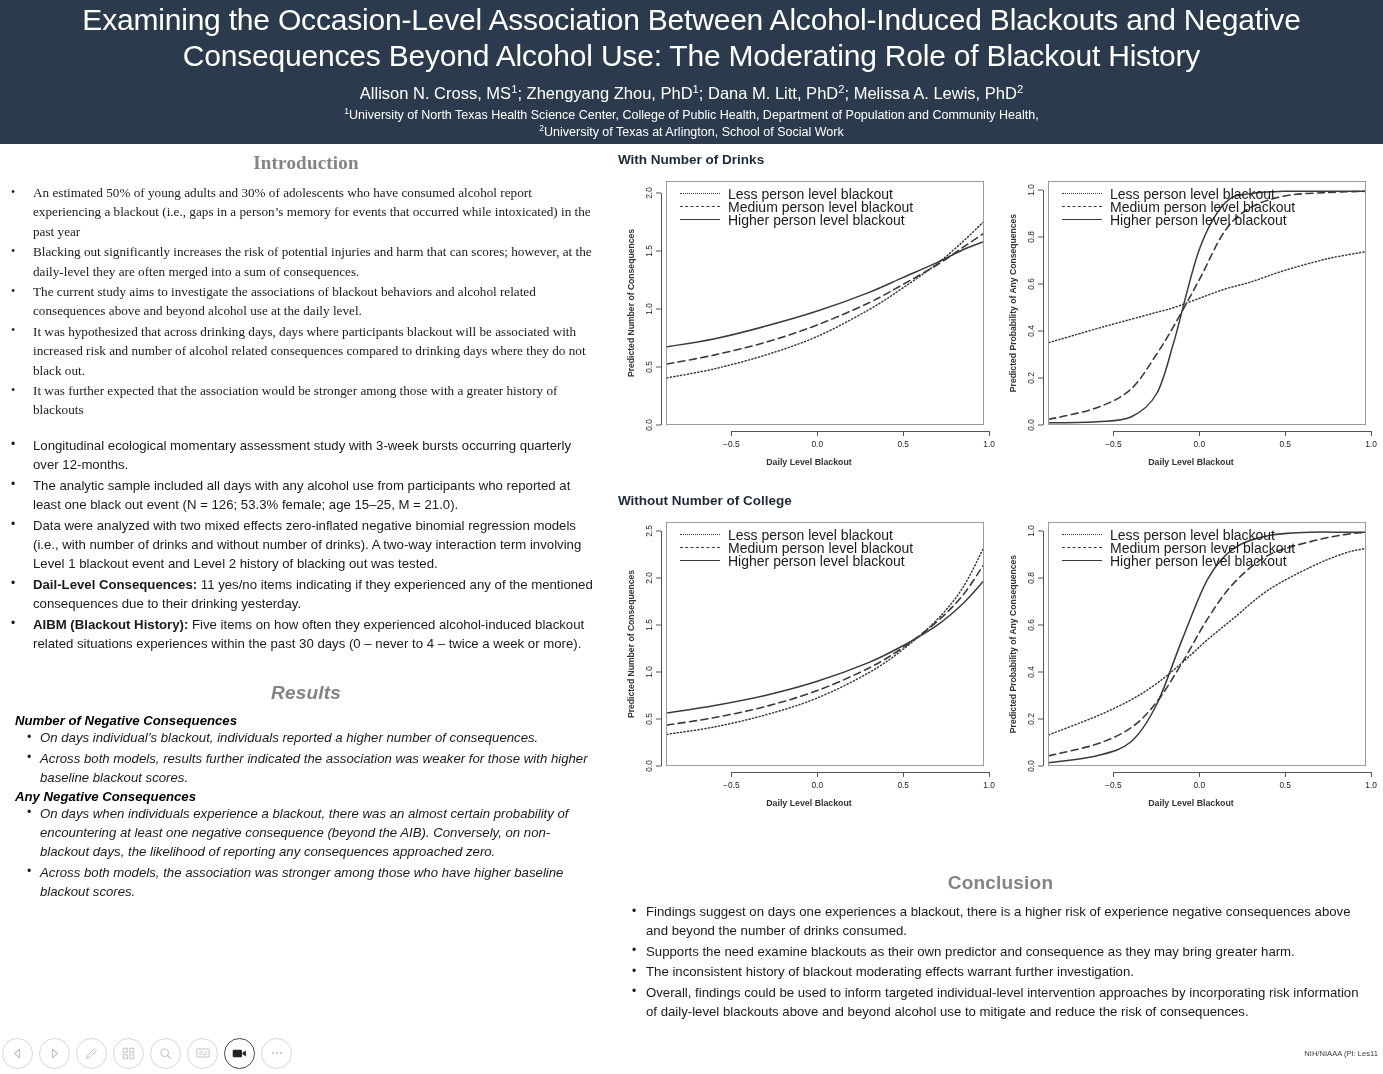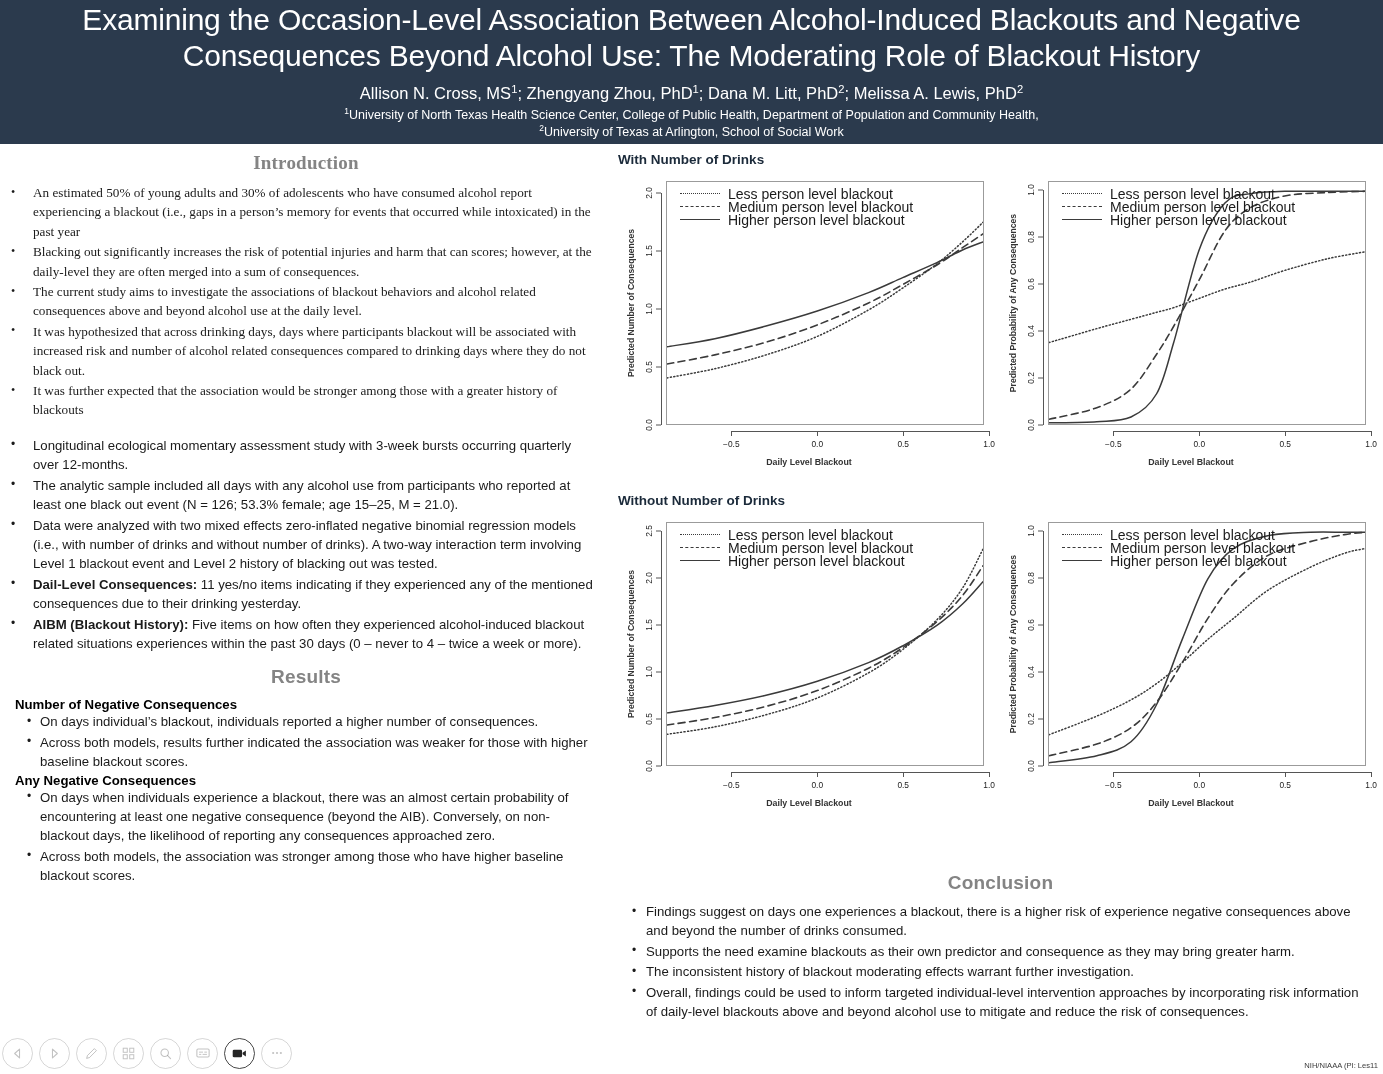--- a/index.html
+++ b/index.html
@@ -47,21 +47,21 @@
     font-size: 12px; color: #1a1a1a;
   }
   .left-col .blk { padding-left: 3px; }
   .sub-head {
     font-size: 13.2px; font-weight: 700; color: #000; margin: 1px 0 0 12px;
   }
   ul.bul.tight > li { padding-left: 37px; }
   ul.bul.tight > li::before { left: 24px; }
   .m-intro { margin-top: 0px; font-family: Liberation Serif, serif; }
   .m-methods { margin-top: 16px; }
-  .m-results { margin-top: 13px; }
+  .m-results { margin-top: 29px; font-style: italic; }
 
   
   .right-col { position: absolute; left: 618px; top: 152px; width: 765px; }
   .fig-group-title {
     text-align: left; font-size: 13.5px; font-weight: 700; color: #1b2a3a;
     margin-bottom: 2px;
   }
   .fig-row { display: flex; gap: 0px; }
   .fig { width: 382px; height: 318px; position: relative; }
 
@@ -120,21 +120,21 @@
   }
   .legend-key.dotted i { border-top-style: dotted; border-top-width: 1.6px; }
   .legend-key.dashed i { border-top-style: dashed; border-top-width: 1.6px; }
 
   
   .concl { position: absolute; left: 618px; top: 872px; width: 765px; }
   .concl .sec-head { margin-bottom: 8px; }
   .concl ul.bul > li { font-size: 13.2px; line-height: 19.4px; padding-left: 28px; }
   .concl ul.bul > li::before { left: 14px; }
   .funding {
-    position: absolute; right: 5px; bottom: 4px;
+    position: absolute; right: 5px; bottom: 16px;
     font-size: 7.6px; color: #3a3a3a;
   }
 
   
   .toolbar {
     position: absolute; left: 2px; bottom: 2px; height: 38px;
     display: flex; align-items: center; gap: 6px;
   }
   .tb-btn {
     width: 31px; height: 31px; border-radius: 50%;
@@ -339,21 +339,21 @@
               <div class="legend-row">
                 <span class="legend-key solid">
                   <i></i>
                 </span>
                 <span>Higher person level blackout</span>
               </div>
             </div>
           </div>
         </div>
     </div>
-    <div class="fig-group-title" style="margin-top:6px">Without Number of Drinks</div>
+    <div class="fig-group-title" style="margin-top:6px">Without Number of College</div>
     <div class="fig-row">
       <div class="fig" id="fig2">
           <div class="plot-wrap">
             <div class="ylab">
               <span>Predicted Number of Consequences</span>
             </div>
             <div class="panel">
               <svg viewBox="0 0 318 244" preserveAspectRatio="none">
                 <path d="M0.00,213.03 C8.02,211.78 31.51,208.81 48.13,205.52 C64.75,202.24 82.51,198.17 99.70,193.32 C116.89,188.47 134.08,183.47 151.26,176.43 C168.45,169.39 188.51,159.23 202.83,151.09 C217.16,142.96 225.75,136.55 237.21,127.63 C248.67,118.72 261.56,107.92 271.59,97.60 C281.62,87.28 289.64,77.58 297.37,65.69 C305.11,53.81 314.56,32.85 318.00,26.28" fill="none" stroke="#3a3a3a" stroke-width="1.5" stroke-dasharray="1.1,2.4" stroke-linecap="round"></path>
                 <path d="M0.00,203.65 C8.02,202.39 31.51,199.27 48.13,196.14 C64.75,193.01 82.51,189.41 99.70,184.88 C116.89,180.34 134.08,175.34 151.26,168.92 C168.45,162.51 188.51,153.59 202.83,146.40 C217.16,139.21 225.75,133.57 237.21,125.75 C248.67,117.93 261.56,108.24 271.59,99.48 C281.62,90.72 289.64,82.58 297.37,73.20 C305.11,63.82 314.56,48.17 318.00,43.17" fill="none" stroke="#3a3a3a" stroke-width="1.6" stroke-dasharray="7,4.5" stroke-linecap="round"></path>

